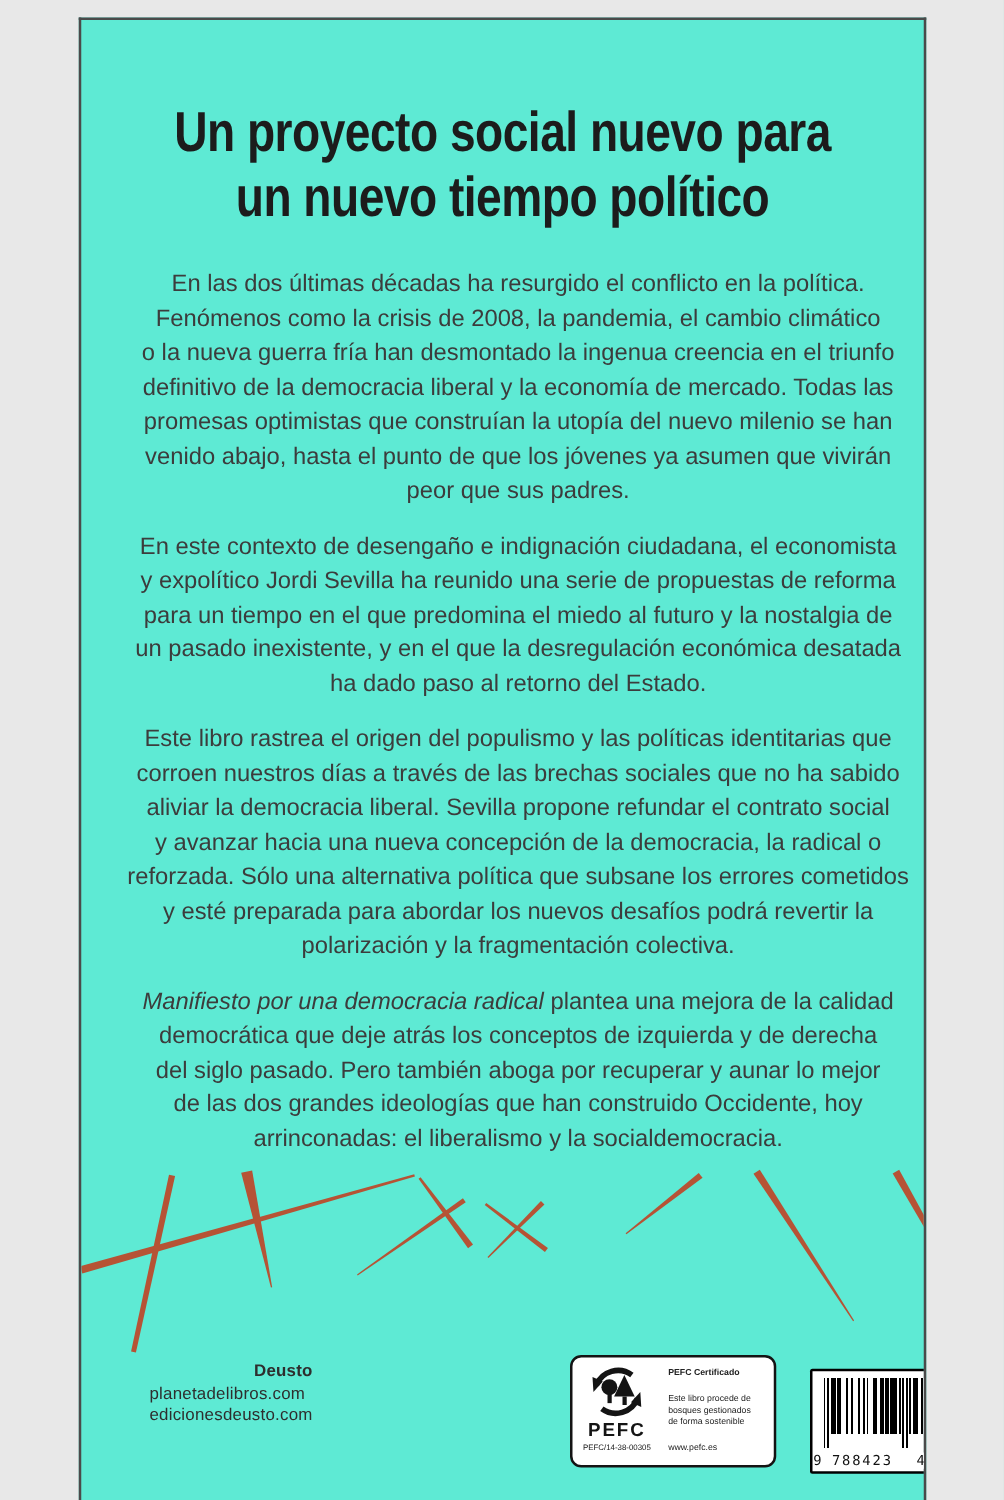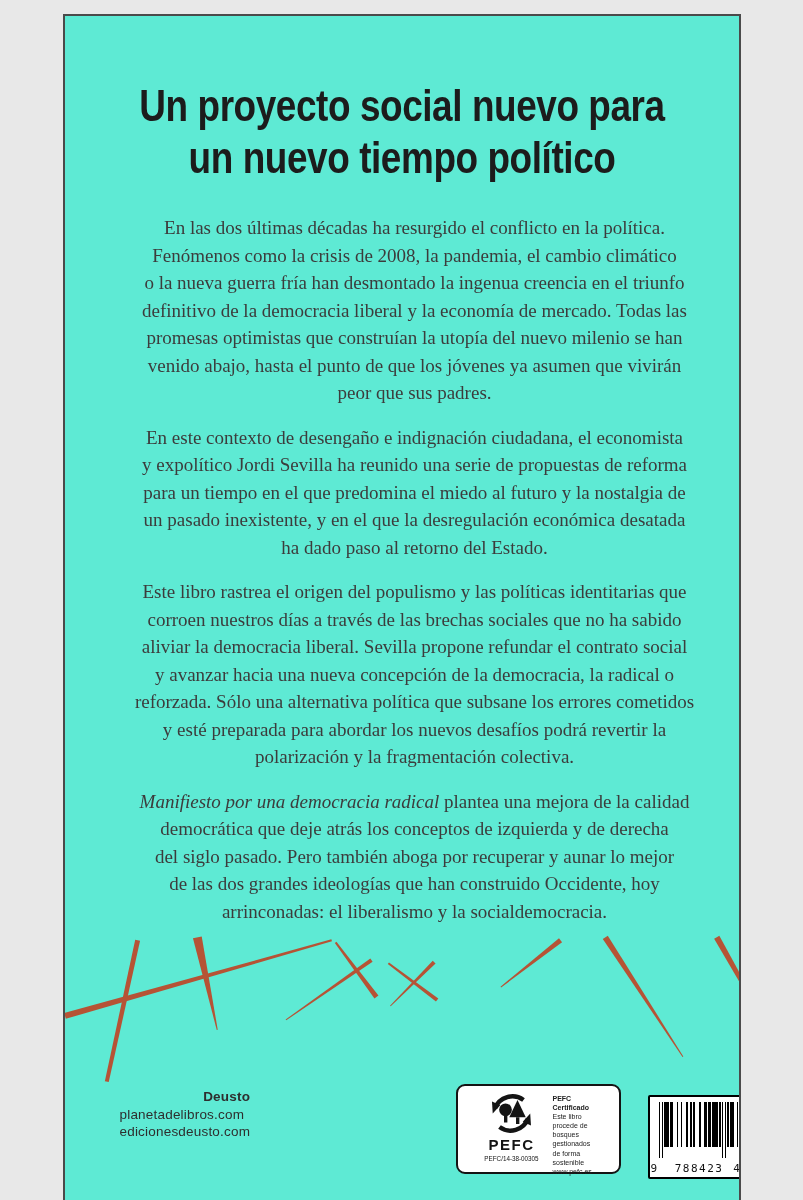--- a/index.html
+++ b/index.html
@@ -22,21 +22,20 @@
     font-weight:bold;
     letter-spacing:-0.5px;
     color:#1c1c1c;
     white-space:pre-line;
     transform:scaleX(0.82);
     transform-origin:center top;
   }
   .copy {
     width:700px;
     margin:30px auto 0;
-    font-family:Liberation Serif, serif;
   }
   .copy p {
     margin:0 0 17px;
     text-align:center;
     font-size:19px;
     line-height:27.5px;
     color:#3c3c3c;
     white-space:pre-line;
   }
   .italic { font-style:italic; }
@@ -60,21 +59,21 @@
 
   .pefc-box {
     position:absolute;
     left:391px; top:1068px;
     width:165px; height:90px;
     border:2.5px solid #141414;
     border-radius:9px;
     background:#fff;
     box-sizing:border-box;
     display:flex;
-    padding:5px 22px;
+    padding:5px 4px;
   }
   .pefc-left {
     width:64px;
     display:flex; flex-direction:column; align-items:center;
     color:#141414;
   }
   .pefc-word {
     font-weight:bold;
     font-size:15px;
     letter-spacing:1.5px;
@@ -115,21 +114,21 @@
   .bc-svg { position:absolute; left:9px; top:5px; }
   .bc-digits {
     position:absolute;
     bottom:2px; left:0; right:0;
     height:13px;
     font-family:"DejaVu Sans Mono", monospace;
     font-size:11px;
     color:#111;
   }
   .bc-first { position:absolute; left:1px; bottom:0; }
-  .bc-left  { position:absolute; left:16px; width:58px; bottom:0; text-align:right; letter-spacing:1.5px; background:#fff; }
+  .bc-left  { position:absolute; left:16px; width:58px; bottom:0; text-align:left; letter-spacing:1.5px; background:#fff; }
   .bc-right { position:absolute; left:79px; width:58px; bottom:0; text-align:center; letter-spacing:1.5px; background:#fff; }
   .bc-strip {
     position:absolute;
     right:2px; top:2px; bottom:2px;
     width:23px;
     background:#000;
     display:flex; align-items:center; justify-content:center;
   }
   .bc-strip span {
     writing-mode:vertical-rl;

